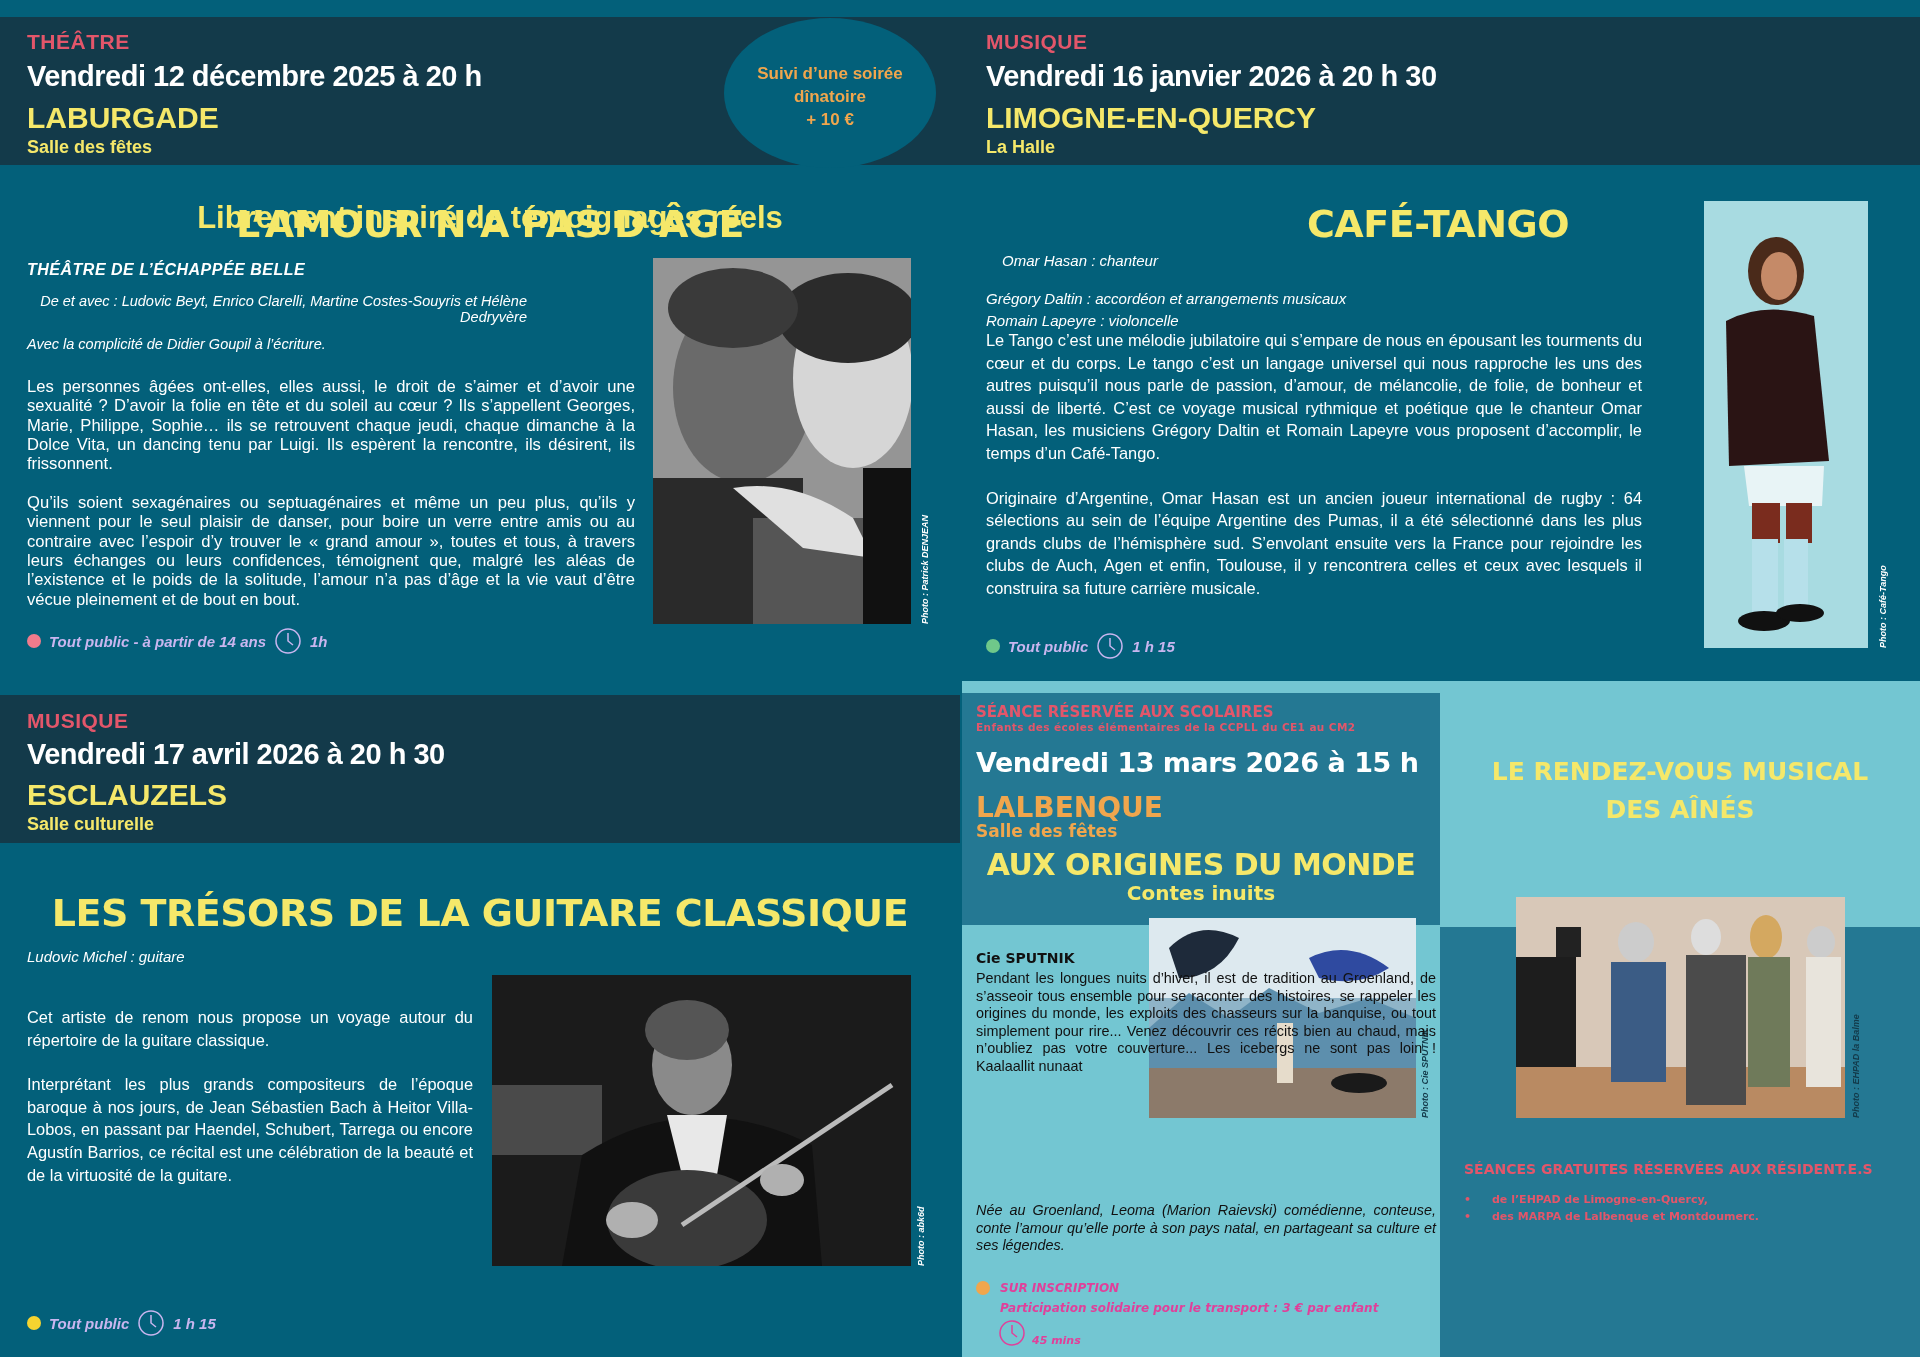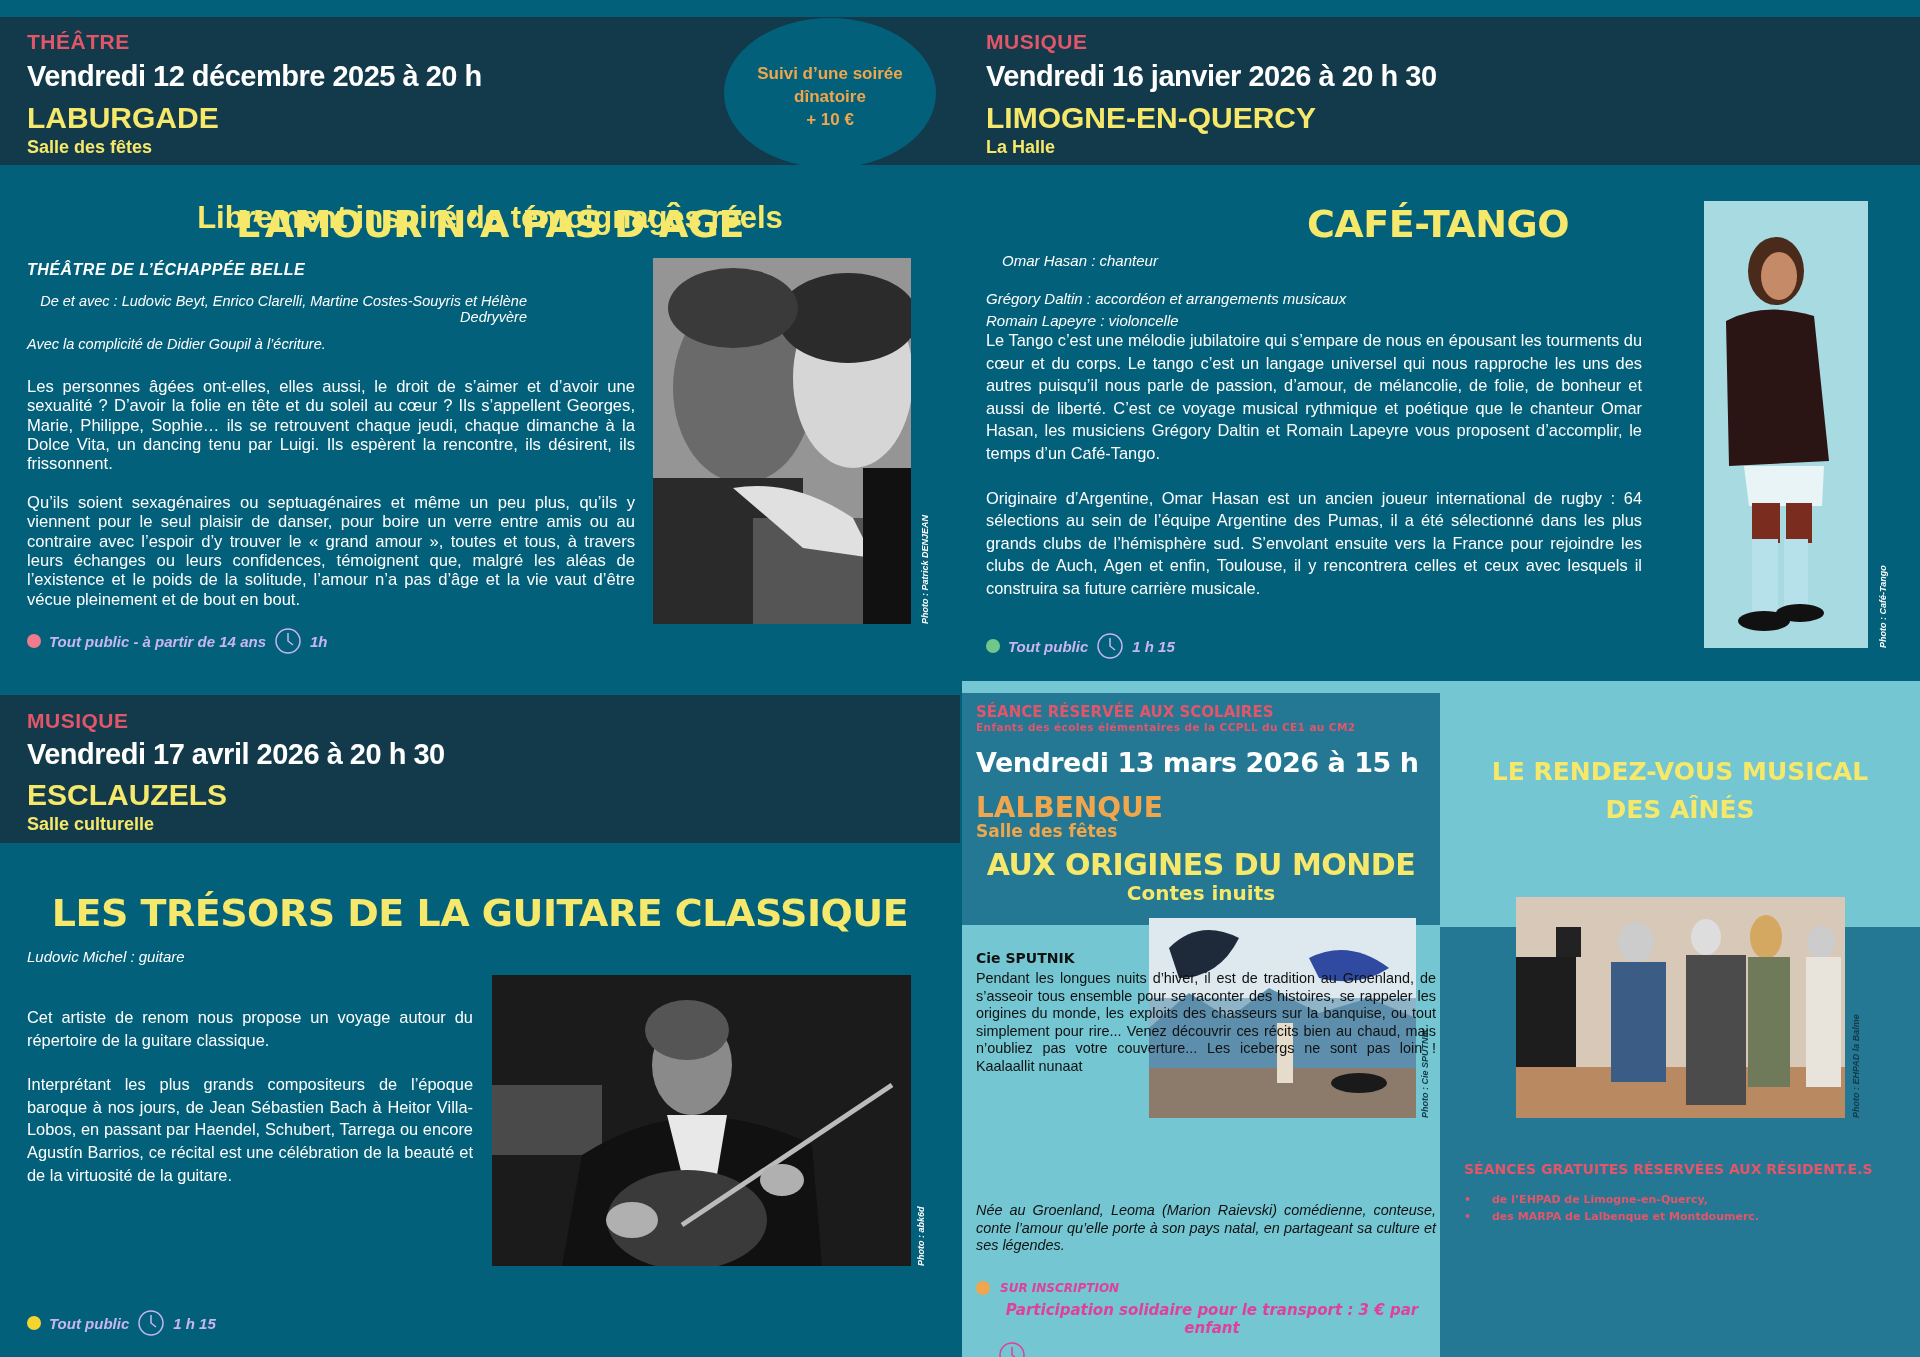--- a/index.html
+++ b/index.html
@@ -210,21 +210,21 @@
 
   <div style="position:absolute;left:14px;top:289px;width:460px;color:#111;font-size:14.4px;line-height:17.6px;text-align:justify;">Pendant les longues nuits d’hiver, il est de tradition au Groenland, de s’asseoir tous ensemble pour se raconter des histoires, se rappeler les origines du monde, les exploits des chasseurs sur la banquise, ou tout simplement pour rire... Venez découvrir ces récits bien au chaud, mais n’oubliez pas votre couverture... Les icebergs ne sont pas loin ! Kaalaallit nunaat</div>
 
   <div style="position:absolute;left:14px;top:521px;width:460px;color:#111;font-size:14.4px;line-height:17.6px;text-align:justify;font-style:italic;">Née au Groenland, Leoma (Marion Raievski) comédienne, conteuse, conte l’amour qu’elle porte à son pays natal, en partageant sa culture et ses légendes.</div>
 
   <div style="position:absolute;left:14px;top:600px;">
     <div style="display:flex;align-items:center;gap:10px;">
       <span class="dot" style="background:#f0a64d;"></span>
       <span style="color:#e0409a;font-weight:700;font-style:italic;font-size:12px;font-family:'DejaVu Sans',sans-serif;">SUR INSCRIPTION</span>
     </div>
-    <div style="margin-left:8px;margin-top:6px;color:#e0409a;font-weight:700;font-style:italic;font-size:15px;font-family:'DejaVu Sans',sans-serif;text-align:center;">Participation solidaire pour le transport : 3 € par enfant</div>
+    <div style="margin-left:24px;margin-top:6px;color:#e0409a;font-weight:700;font-style:italic;font-size:12px;font-family:'DejaVu Sans',sans-serif;text-align:center;">Participation solidaire pour le transport : 3 € par enfant</div>
     <div style="display:flex;align-items:flex-end;gap:6px;margin-left:22px;margin-top:4px;">
       <svg class="clock" viewBox="0 0 28 28">
           <circle cx="14" cy="14" r="12" fill="none" stroke="#e0409a" stroke-width="1.5"></circle>
           <path d="M14 6 V14 L19 18" fill="none" stroke="#e0409a" stroke-width="1.5"></path>
         </svg>
       <span style="color:#e0409a;font-weight:700;font-style:italic;font-size:11px;font-family:'DejaVu Sans',sans-serif;">45 mins</span>
     </div>
   </div>
 </div>
 

